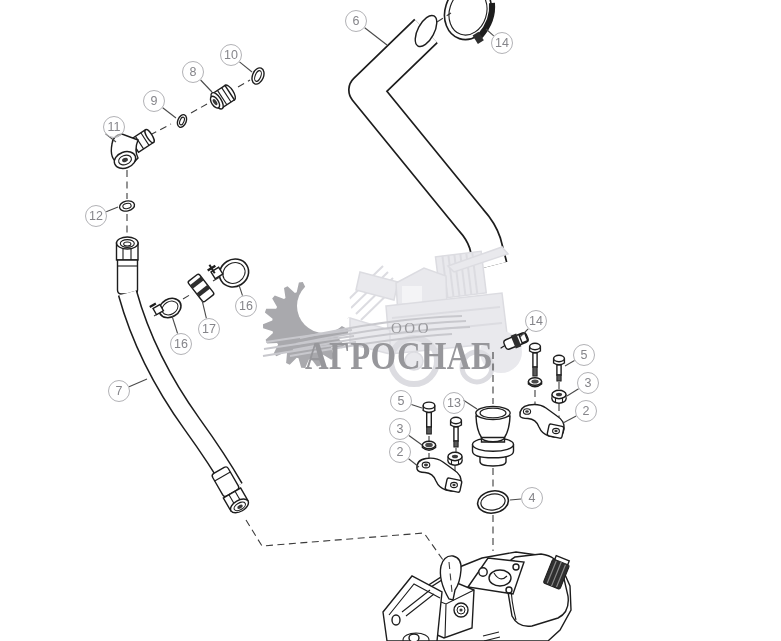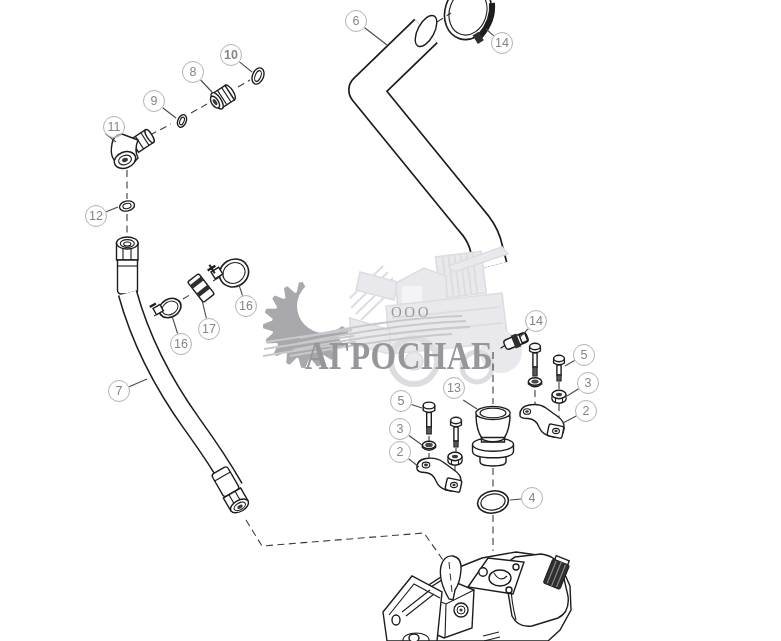--- a/index.html
+++ b/index.html
@@ -12,21 +12,21 @@
   .dk{fill:#3a3a3a;stroke:none}
   .dash{stroke:var(--dash);stroke-width:1.1;fill:none;stroke-dasharray:7 4.5}
   .wmf{fill:var(--wm-art);stroke:var(--wm-art-stroke);stroke-width:1.5}
   .wms{stroke:var(--wm-art-stroke);fill:none}
   .sw{stroke:var(--wm-swoosh);fill:none;stroke-width:2}
   #leaders line{stroke:var(--leader);stroke-width:1.1}
   .callout{position:absolute;width:22px;height:22px;box-sizing:border-box;border-radius:50%;
            border:1.4px solid var(--co-border);background:var(--co-fill);color:var(--co-text);
            display:flex;align-items:center;justify-content:center;
            font:12.5px "Liberation Sans",sans-serif}
-  .wm-prefix{position:absolute;left:391px;top:304px;color:var(--wm-text);
+  .wm-prefix{position:absolute;left:391px;top:320px;color:var(--wm-text);
              font:15px "Liberation Serif",serif;letter-spacing:2.5px}
   .wm-name{position:absolute;left:305px;top:333px;color:var(--wm-text);
            font:bold 39px "Liberation Serif",serif;letter-spacing:.5px;
            transform:scale(.84,1);transform-origin:0 0;white-space:nowrap}
 </style>
 </head>
 <body>
 
 <div id="app" style="--line: #1d1d1d; --dash: #3c3c3c; --leader: #4a4a4a; --co-border: #b2b2b6; --co-fill: rgba(255,255,255,0.55); --co-text: #85858a; --wm-text: #97979b; --wm-gear: #a9a9ad; --wm-art: #e9e9ed; --wm-art-stroke: #dcdce1; --wm-swoosh: #c8c8cd; background: rgb(255, 255, 255);">
 <svg id="art" width="781" height="641" viewBox="0 0 781 641">
@@ -321,32 +321,32 @@
         <line x1="521.0" y1="499.0" x2="510" y2="500"></line>
       </g>
 </svg>
 
 <div class="wm-prefix">ООО</div>
 <div class="wm-name">АГРОСНАБ</div>
 
 <div id="callouts">
       <div class="callout" style="left: 345px; top: 10px;">6</div>
       <div class="callout" style="left: 491px; top: 32px;">14</div>
-      <div class="callout" style="left: 220px; top: 44px; font-weight: bold;">10</div>
+      <div class="callout" style="left: 220px; top: 44px;">10</div>
       <div class="callout" style="left: 182px; top: 61px;">8</div>
       <div class="callout" style="left: 143px; top: 90px;">9</div>
       <div class="callout" style="left: 103px; top: 116px;">11</div>
       <div class="callout" style="left: 85px; top: 205px;">12</div>
       <div class="callout" style="left: 235px; top: 295px;">16</div>
       <div class="callout" style="left: 198px; top: 318px;">17</div>
       <div class="callout" style="left: 170px; top: 333px;">16</div>
       <div class="callout" style="left: 108px; top: 380px;">7</div>
       <div class="callout" style="left: 525px; top: 310px;">14</div>
       <div class="callout" style="left: 573px; top: 344px;">5</div>
       <div class="callout" style="left: 577px; top: 372px;">3</div>
       <div class="callout" style="left: 575px; top: 400px;">2</div>
-      <div class="callout" style="left: 443px; top: 377px;">13</div>
+      <div class="callout" style="left: 443px; top: 392px;">13</div>
       <div class="callout" style="left: 390px; top: 390px;">5</div>
       <div class="callout" style="left: 389px; top: 418px;">3</div>
       <div class="callout" style="left: 389px; top: 441px;">2</div>
       <div class="callout" style="left: 521px; top: 487px;">4</div>
     </div>
 </div>
 
 </body></html>

